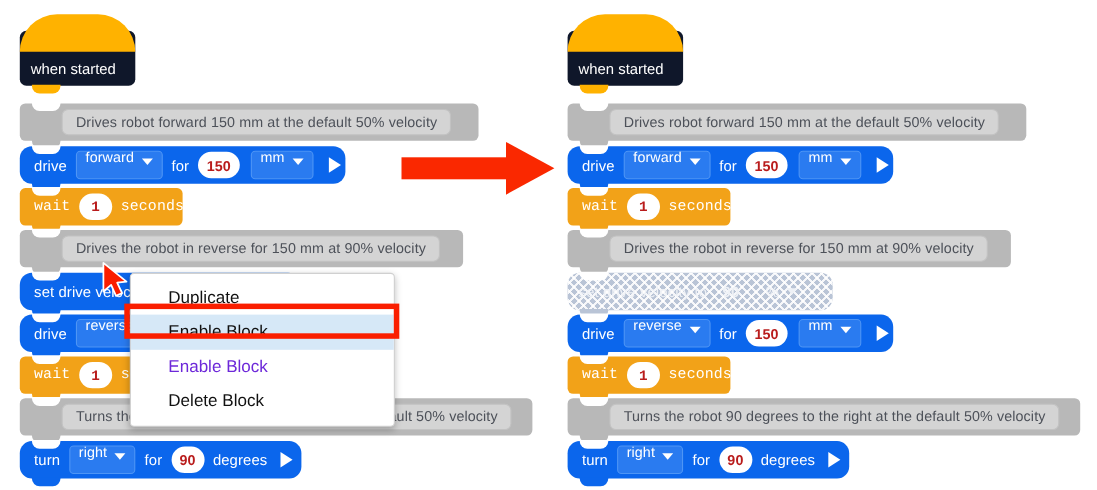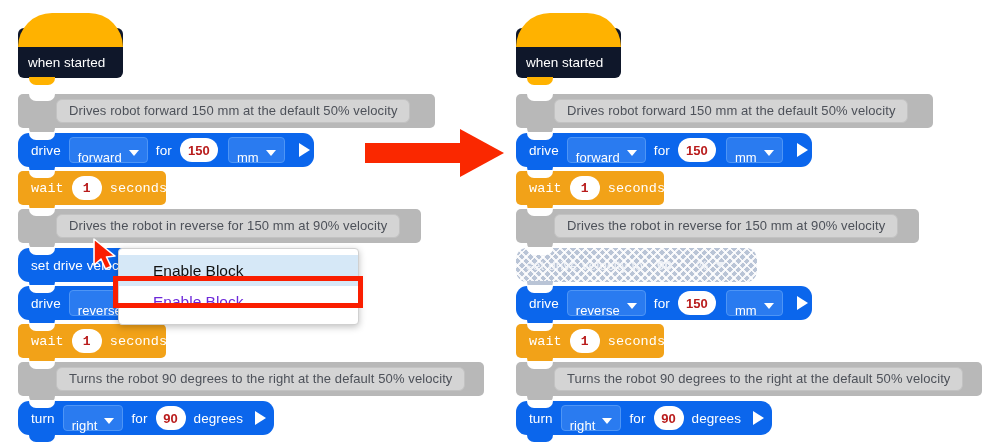--- a/index.html
+++ b/index.html
@@ -61,21 +61,21 @@
     border-radius:52px 52px 0 0;
   }
   .hat .label{
     position:absolute; left:10px; bottom:8px;
     color:#ffffff; font-size:13.5px;
   }
   .hat .bump-bot{ background:#ffb200; }
 
   
   .ddl {
-    display:inline-flex; align-items:flex-start; gap:7px;
+    display:inline-flex; align-items:flex-end; gap:7px;
     background:#2a7bf0;
     border:1px solid #4e95f5;
     border-radius:4px;
     height:24px;
     padding:12px 8px;
     margin:0 5px;
     color:#fff; font-size:13px;
   }
   .ddl .caret{
     width:0;height:0;
@@ -391,22 +391,24 @@
       </span>
       <span class="lbl">for</span>
       <span class="num sm">90</span>
       <span class="lbl">degrees</span>
       <span class="play"></span>
       <div class="bump-bot"></div>
     </div>
   </div>
 
   <div class="ctxmenu" style="left:118px; top:248px; width:241px;">
+    <div class="ctxitem">Duplicate</div>
     <div class="ctxitem selected">Enable Block</div>
     <div class="ctxitem disabled">Enable Block</div>
+    <div class="ctxitem">Delete Block</div>
   </div>
 
   <div class="redbox" style="left:113px; top:276px; width:250px; height:32px;"></div>
 
   <svg class="cursor" style="left:92px; top:238px;" width="30" height="34" viewBox="0 0 30 34">
     <path d="M2 1 L2 27 L9 21 L13.5 31 L19 28.5 L14.5 19 L23 18 Z" fill="#fa1e00" stroke="#ffffff" stroke-width="1.6" stroke-linejoin="round"></path>
   </svg>
 
 </div>
 

